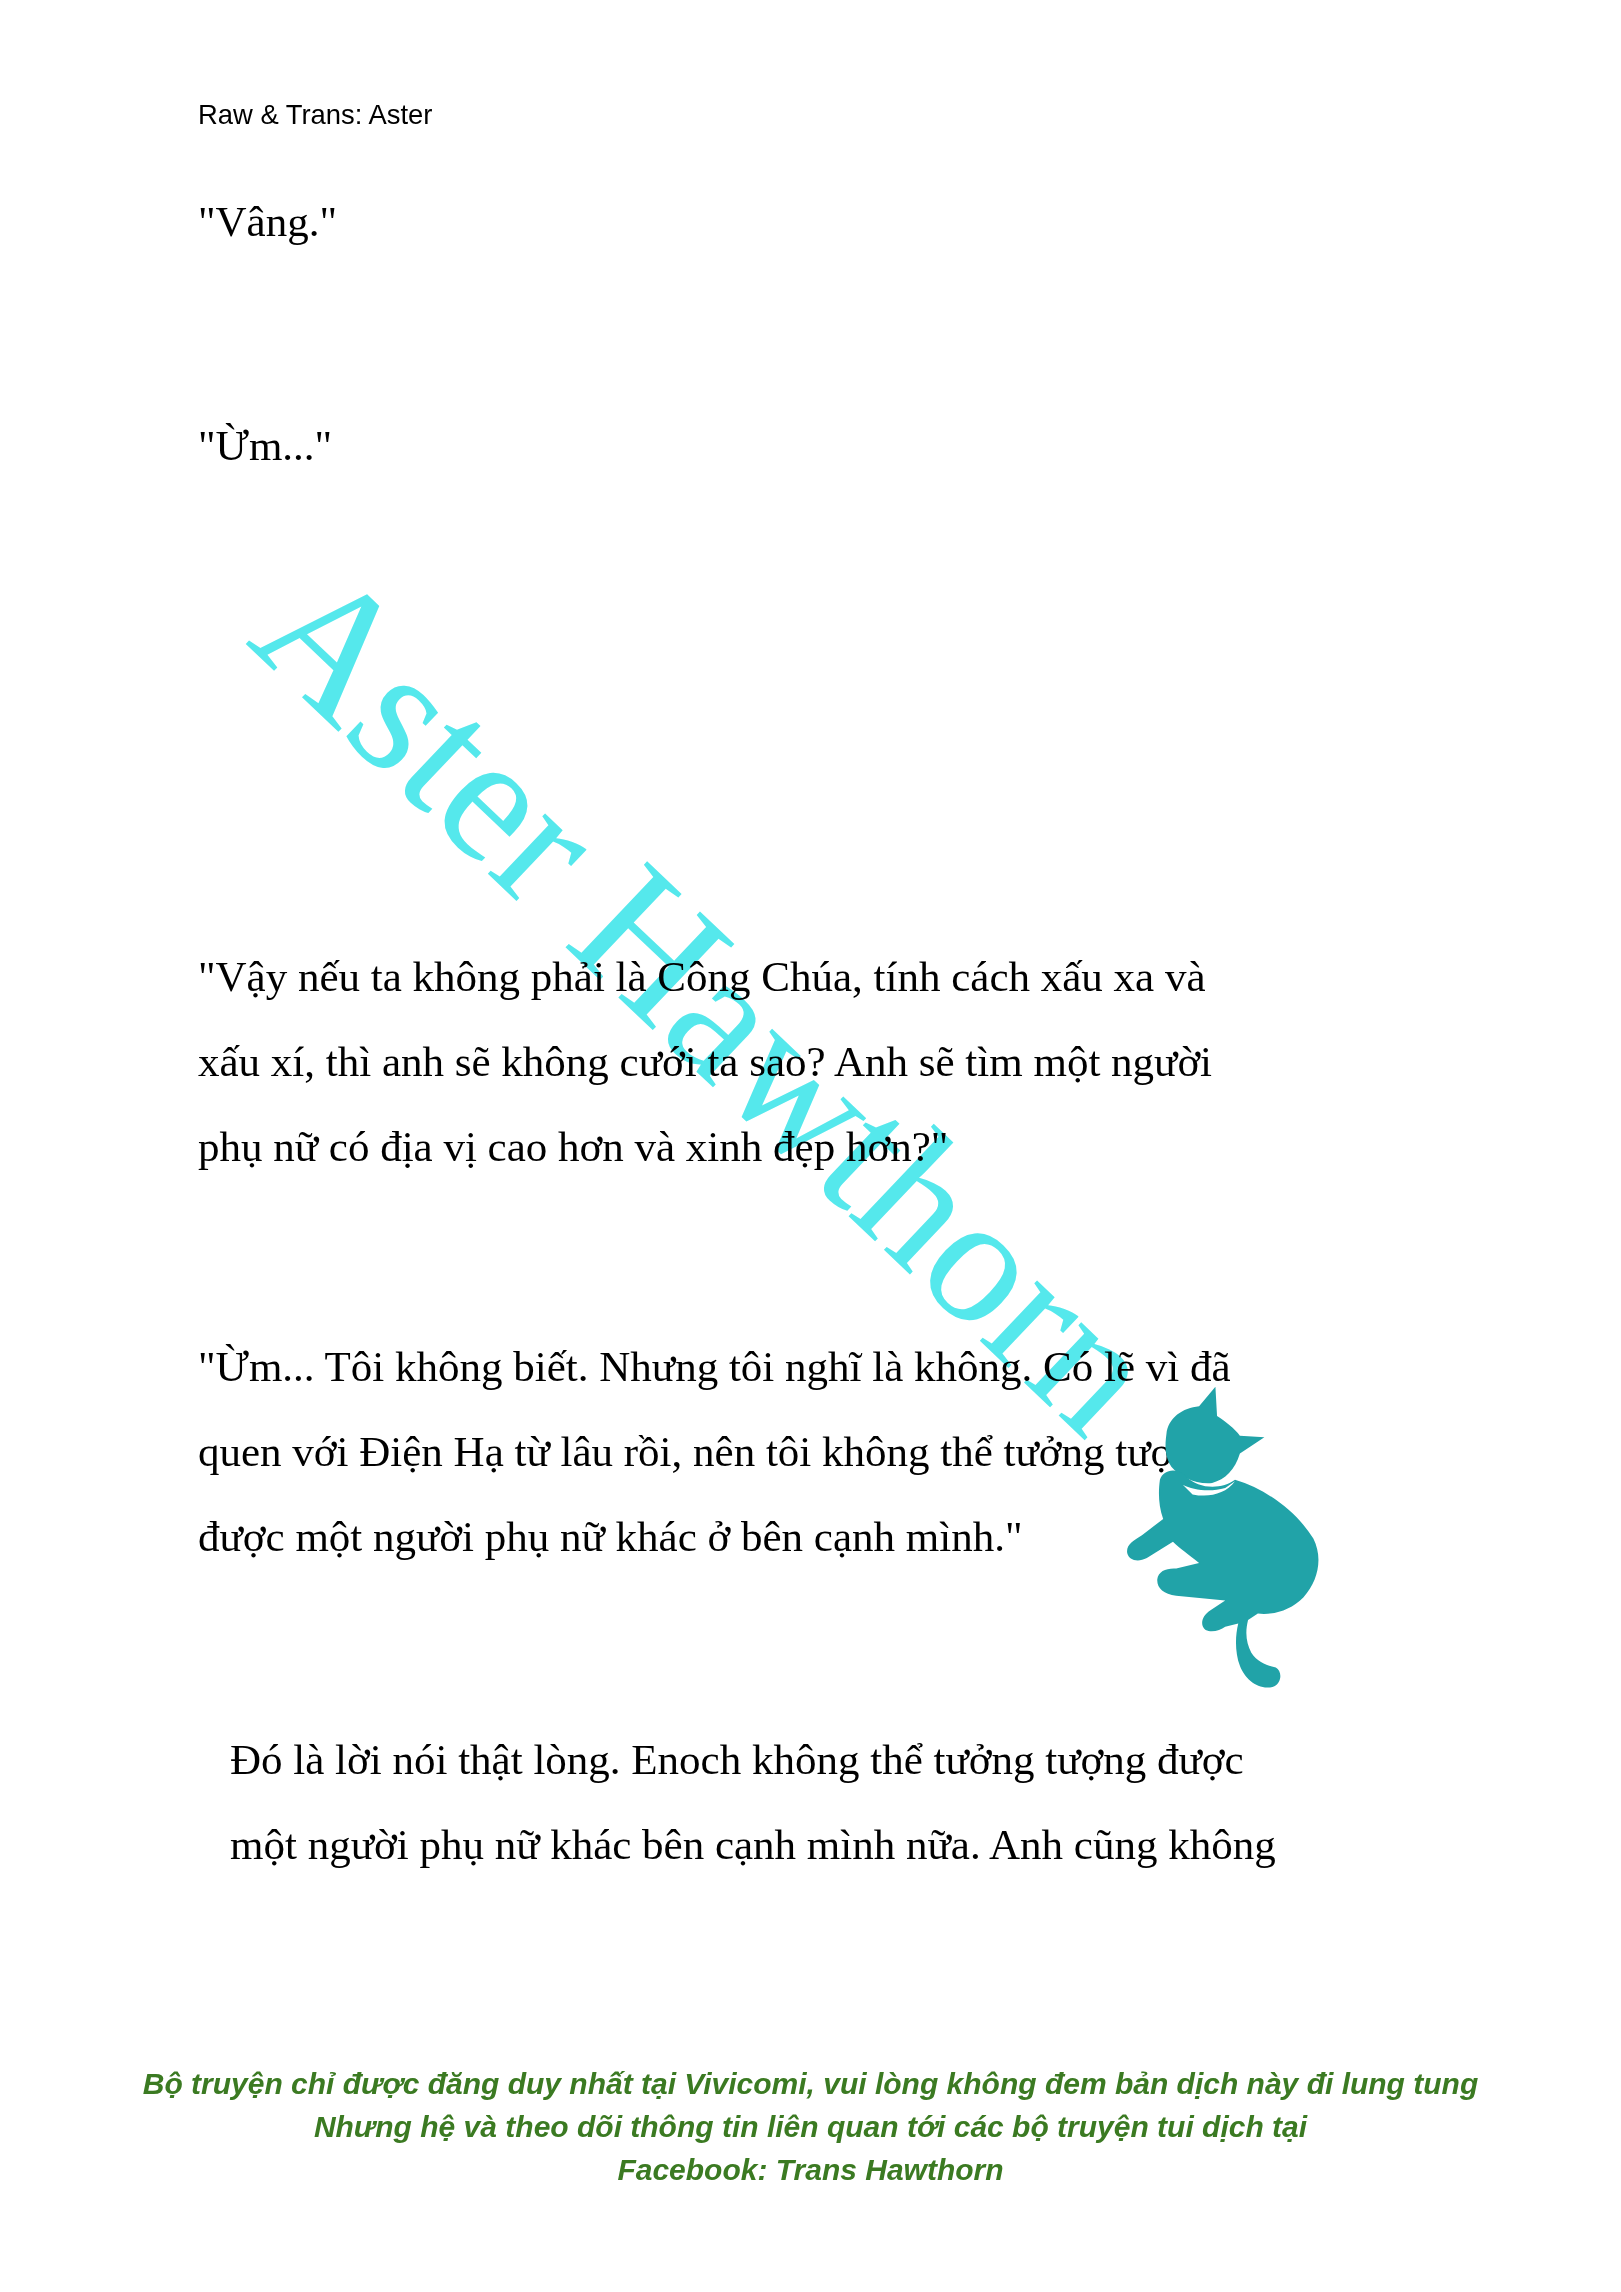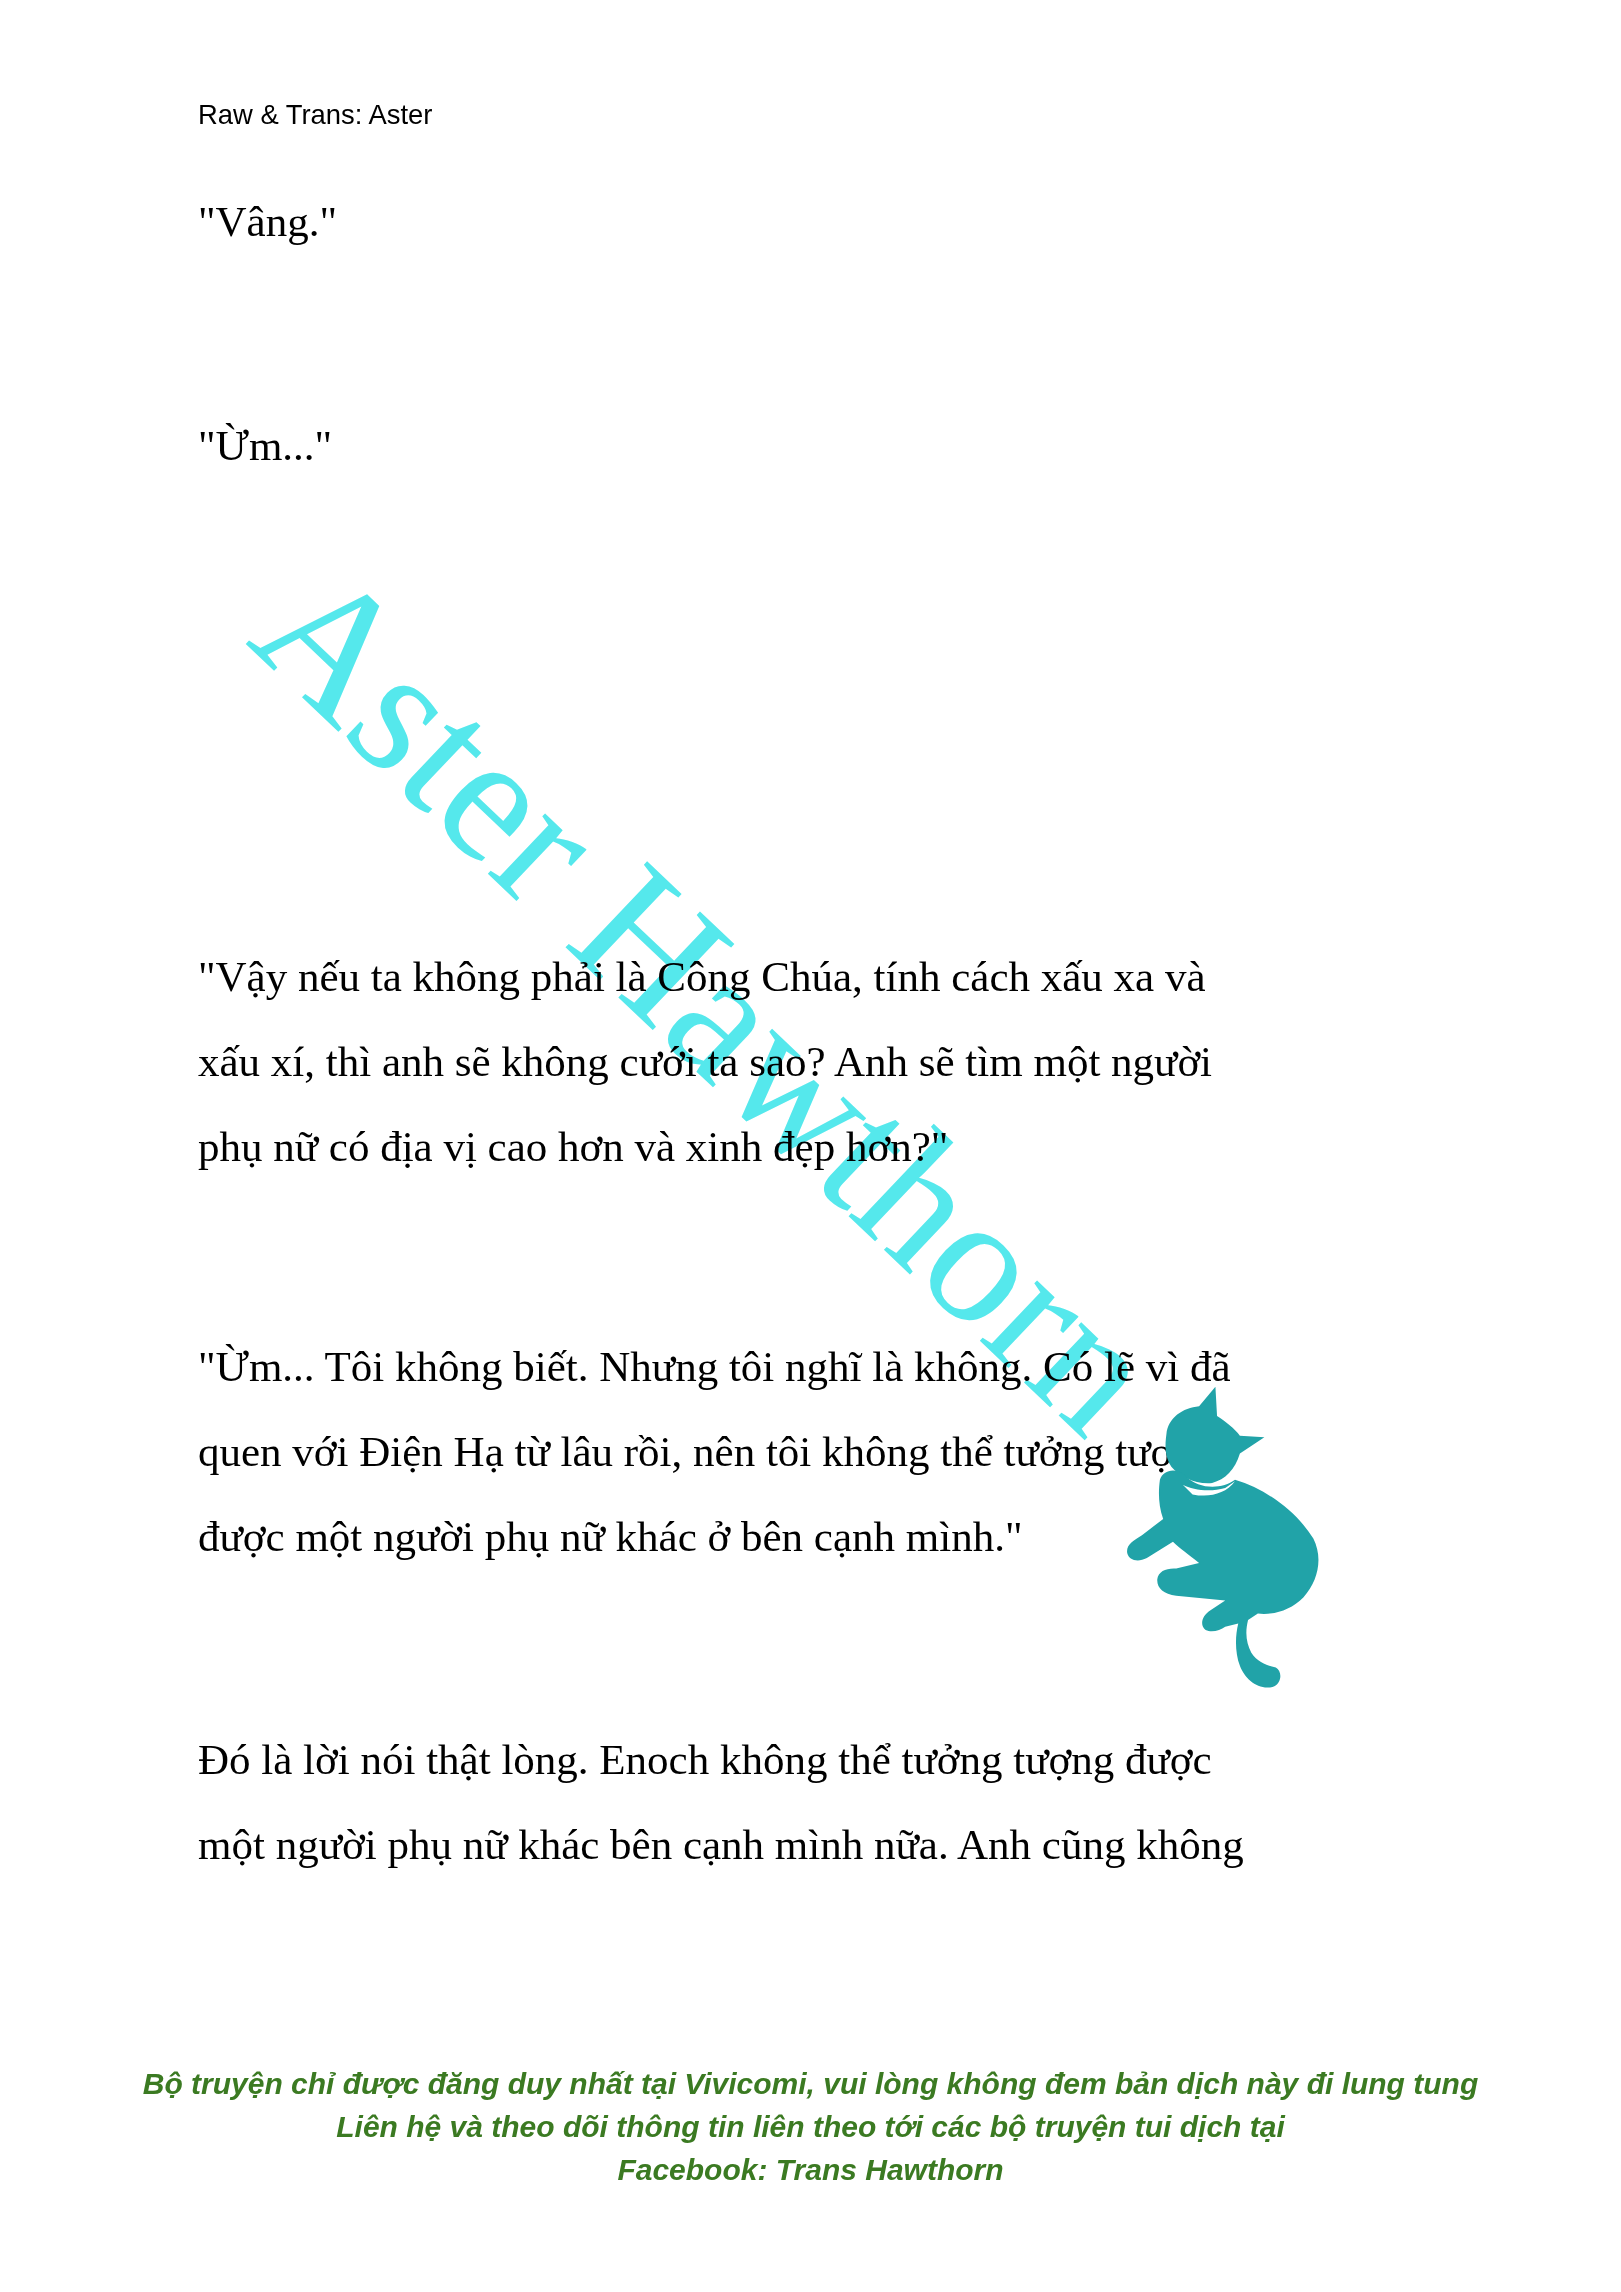--- a/index.html
+++ b/index.html
@@ -106,38 +106,38 @@
     <span class="line">xấu xí, thì anh sẽ không cưới ta sao? Anh sẽ tìm một người</span>
     <span class="line">phụ nữ có địa vị cao hơn và xinh đẹp hơn?"</span>
   </div>
 
   <div class="para" style="top:1324px;">
     <span class="line">"Ừm... Tôi không biết. Nhưng tôi nghĩ là không. Có lẽ vì đã</span>
     <span class="line">quen với Điện Hạ từ lâu rồi, nên tôi không thể tưởng tượng</span>
     <span class="line">được một người phụ nữ khác ở bên cạnh mình."</span>
   </div>
 
-  <div class="para" style="top:1717px;">
+  <div class="para" style="top:1717px;margin-left:32px;">
     <span class="line">Đó là lời nói thật lòng. Enoch không thể tưởng tượng được</span>
     <span class="line">một người phụ nữ khác bên cạnh mình nữa. Anh cũng không</span>
   </div>
 
   <div class="cat">
     <svg width="216" height="333" viewBox="0 0 660 1020" xmlns="http://www.w3.org/2000/svg">
       <g fill="#21A3A8">
 
         <path d="M120,190 C125,140 170,110 220,105 L270,45 L275,135 C300,150 330,175 345,195 L420,200 L345,250 C330,300 300,330 260,340 C210,345 160,320 135,290 C115,260 115,225 120,190 Z"></path>
 
         <path d="M100,330 C110,300 150,290 180,320 C220,360 290,360 330,330 C430,360 520,430 570,510 C600,570 585,640 540,690 C500,730 450,745 400,740 L370,760 C360,800 365,830 380,860 C400,890 430,900 455,905 C475,915 475,955 445,965 C400,975 360,940 345,900 C330,860 330,810 340,770 L300,780 C285,790 260,800 240,790 C220,775 230,745 255,730 L300,700 L150,685 C110,680 90,660 92,635 C95,610 120,600 150,602 L220,585 C190,560 160,540 140,520 L60,570 C30,585 5,575 0,555 C-5,530 20,515 45,500 L110,450 C95,410 95,365 100,330 Z"></path>
       </g>
 
       <path d="M170,345 C200,360 250,370 300,355 L330,335 C300,375 250,385 200,375 Z" fill="#ffffff"></path>
     </svg>
   </div>
 
   <div class="footer">
     <span class="fline" style="color:#3B7A22;">Bộ truyện chỉ được đăng duy nhất tại Vivicomi, vui lòng không đem bản dịch này đi lung tung</span>
-    <span class="fline" style="color:#3B7A22;">Liên hệ và theo dõi thông tin liên theo tới các bộ truyện tui dịch tại</span>
+    <span class="fline" style="color:#3B7A22;">Nhưng hệ và theo dõi thông tin liên quan tới các bộ truyện tui dịch tại</span>
     <span class="fline" style="color:#3B7A22;">Facebook: Trans Hawthorn</span>
   </div>
 
 </div>
 
 
 </body></html>

